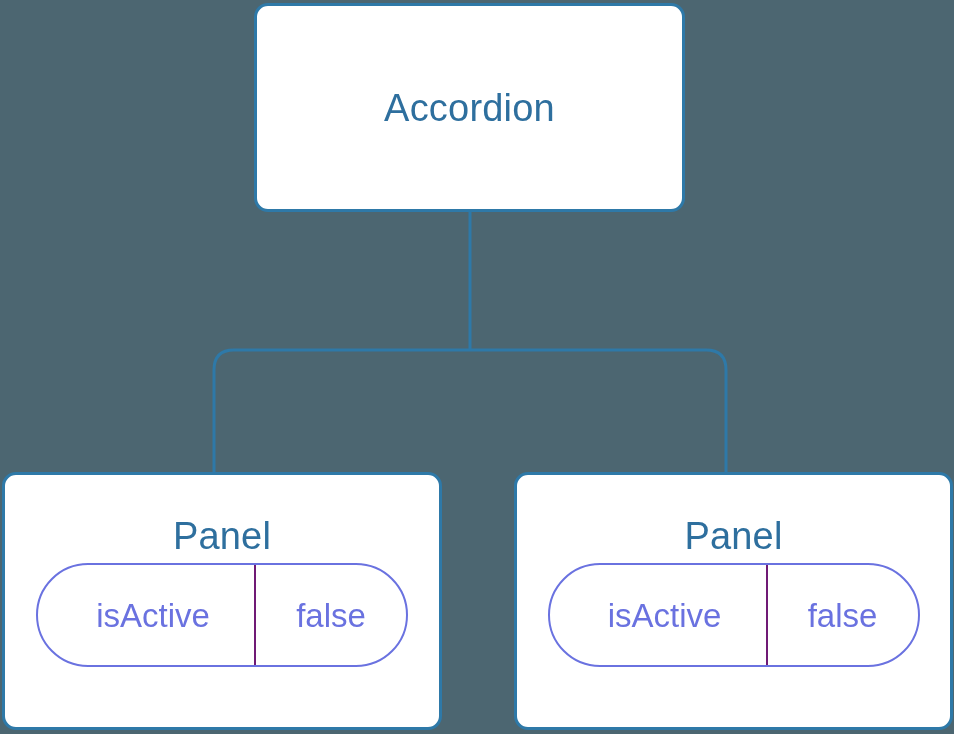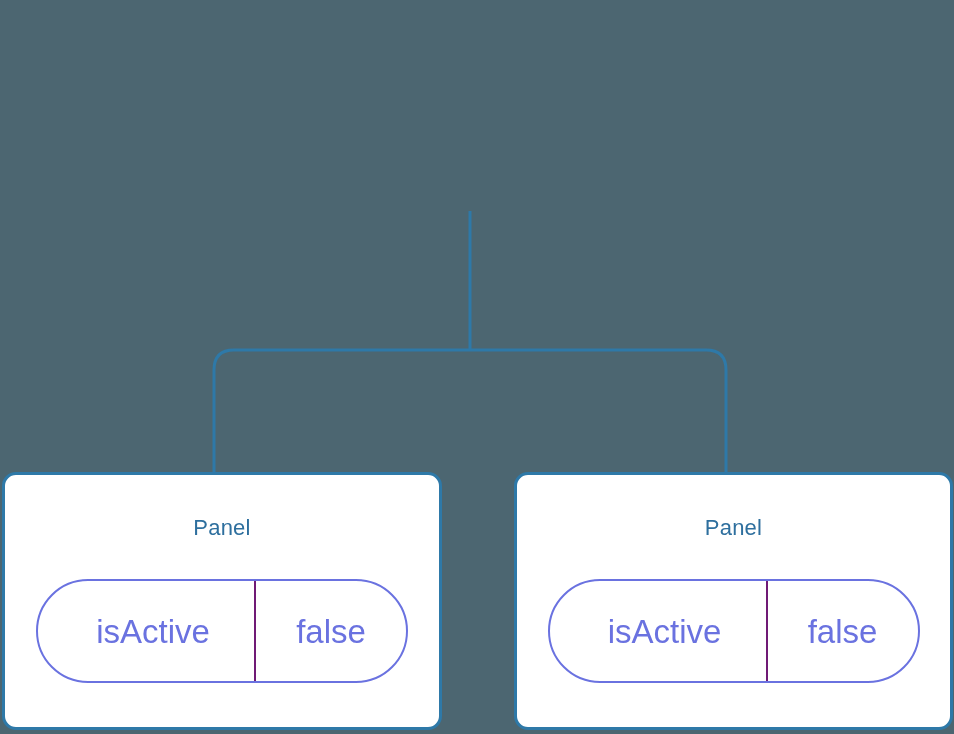--- a/index.html
+++ b/index.html
@@ -69,28 +69,28 @@
     color: #2e6f9e;
     font-size: 38px;
     font-weight: 400;
     letter-spacing: 0.2px;
     line-height: 1;
     white-space: nowrap;
   }
 
   .node-leaf-left .node-title,
   .node-leaf-right .node-title {
-    font-size: 22px;
+    font-size: 38px;
     margin-top: 42px;
   }
 
   
   .state-pill {
     position: relative;
-    margin-top: 40px;
+    margin-top: 8px;
     height: 104px;
     border: 2px solid #6a72e0;
     border-radius: 52px;
     box-sizing: border-box;
     display: flex;
     align-items: stretch;
     background: transparent;
   }
 
   .pill-key,
@@ -121,20 +121,23 @@
 <div id="diagram-root">
 
   <svg id="connector-layer" viewBox="0 0 954 734" width="954" height="734" aria-hidden="true">
 
     <path d="M 470 211 L 470 350" fill="none" stroke="#2e79a8" stroke-width="3" stroke-linecap="butt"></path>
 
     <path d="M 470 350 L 234 350 Q 214 350 214 370 L 214 474" fill="none" stroke="#2e79a8" stroke-width="3" stroke-linecap="butt" stroke-linejoin="round"></path>
     <path d="M 470 350 L 706 350 Q 726 350 726 370 L 726 474" fill="none" stroke="#2e79a8" stroke-width="3" stroke-linecap="butt" stroke-linejoin="round"></path>
   </svg>
 
+  <div class="node-box node-root">
+    <span class="node-title">Accordion</span>
+  </div>
 
   <div class="node-box node-leaf-left">
     <span class="node-title">Panel</span>
     <div class="state-pill">
       <span class="pill-key">isActive</span>
       <span class="pill-value">false</span>
     </div>
   </div>
 
   <div class="node-box node-leaf-right">

